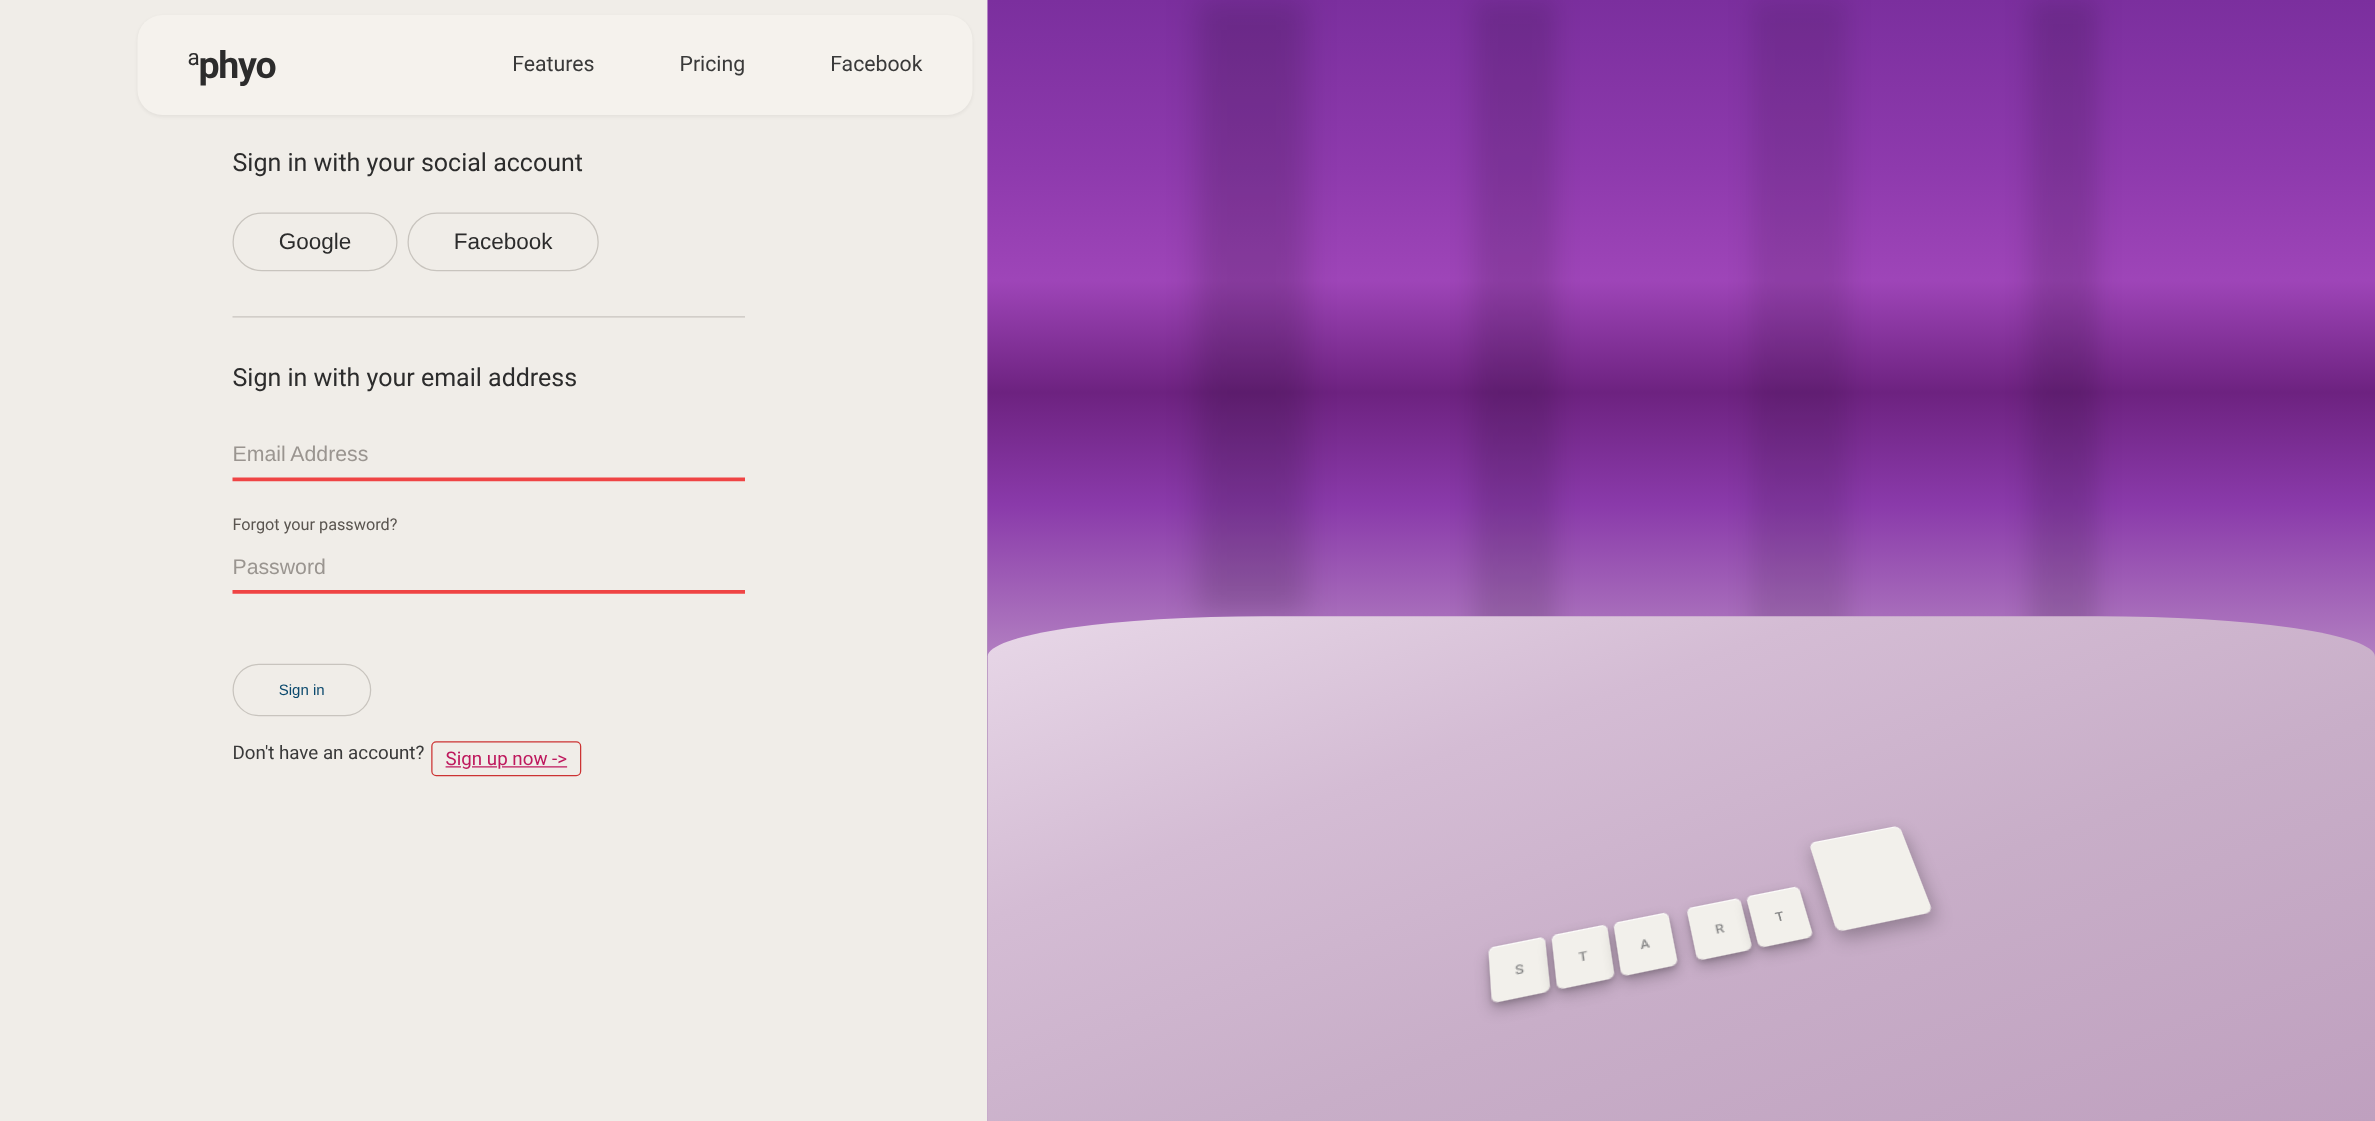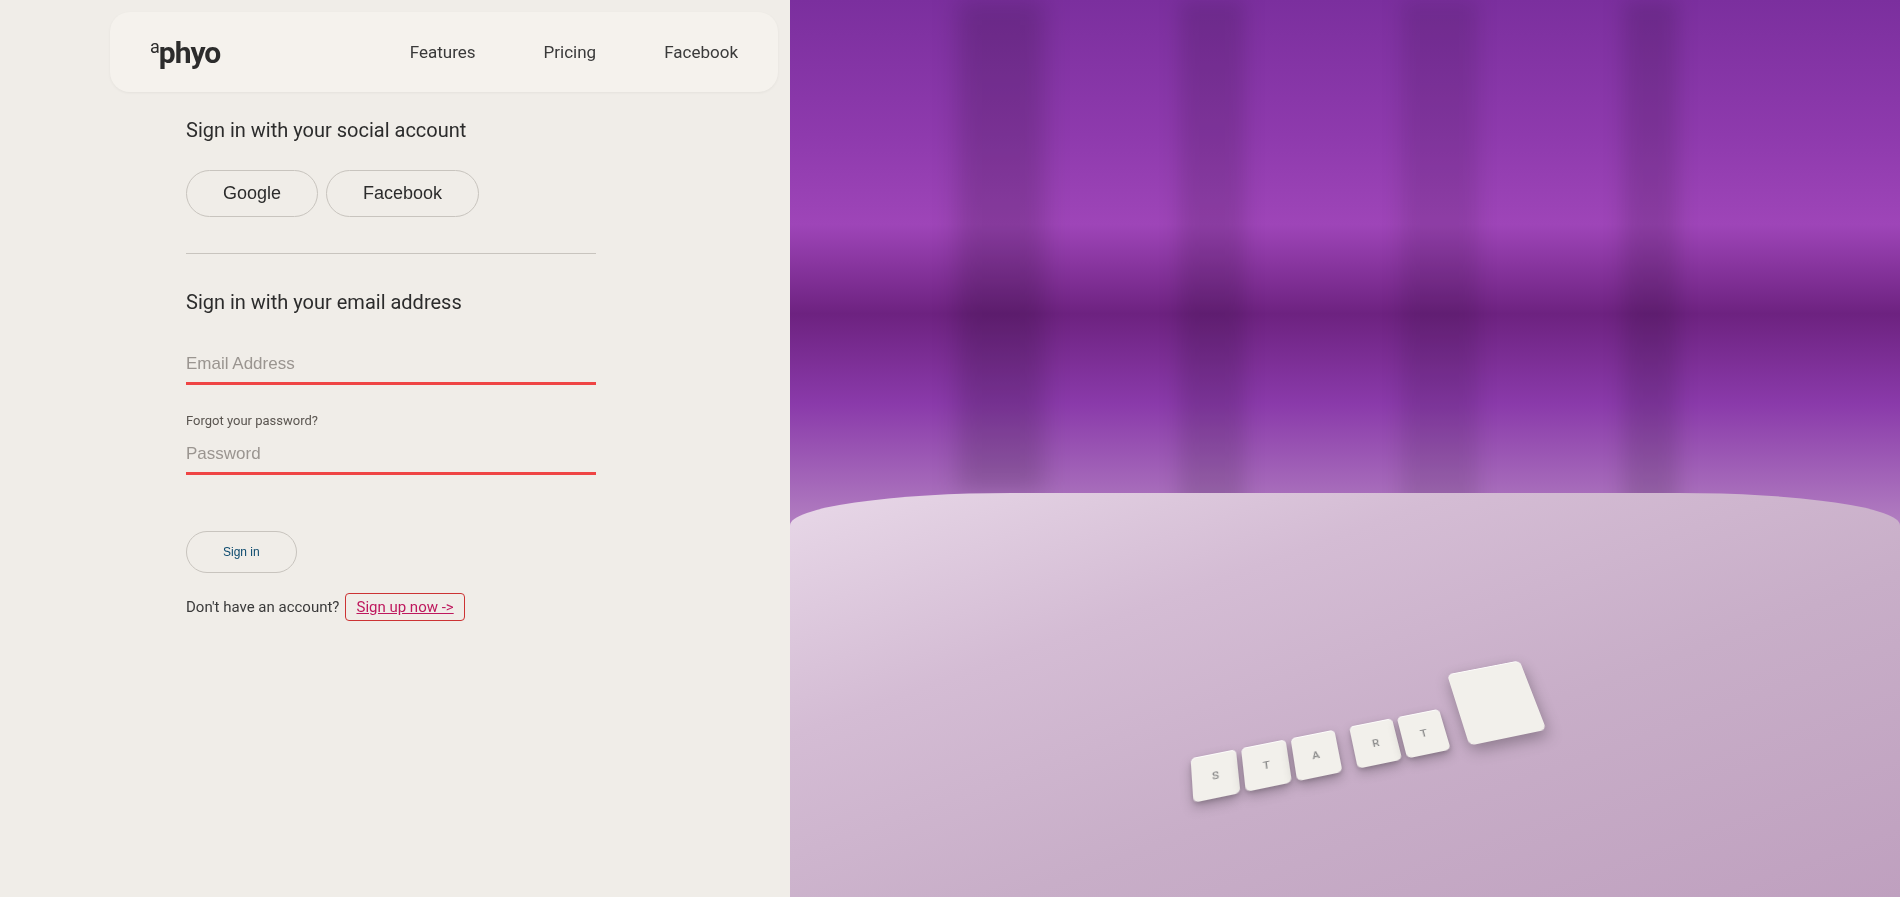--- a/index.html
+++ b/index.html
@@ -166,21 +166,20 @@
       font-weight: 500;
       margin-top: 28px;
       display: block;
     }
 
     .signup-row {
       margin-top: 20px;
       font-size: 15px;
       color: #3a3a3a;
       display: flex;
-      align-items: center;
       gap: 6px;
     }
 
     .signup-link {
       font-size: 15px;
       color: #be185d;
       text-decoration: underline;
       cursor: pointer;
       border: 1.5px solid #cc3333;
       padding: 4px 10px;

